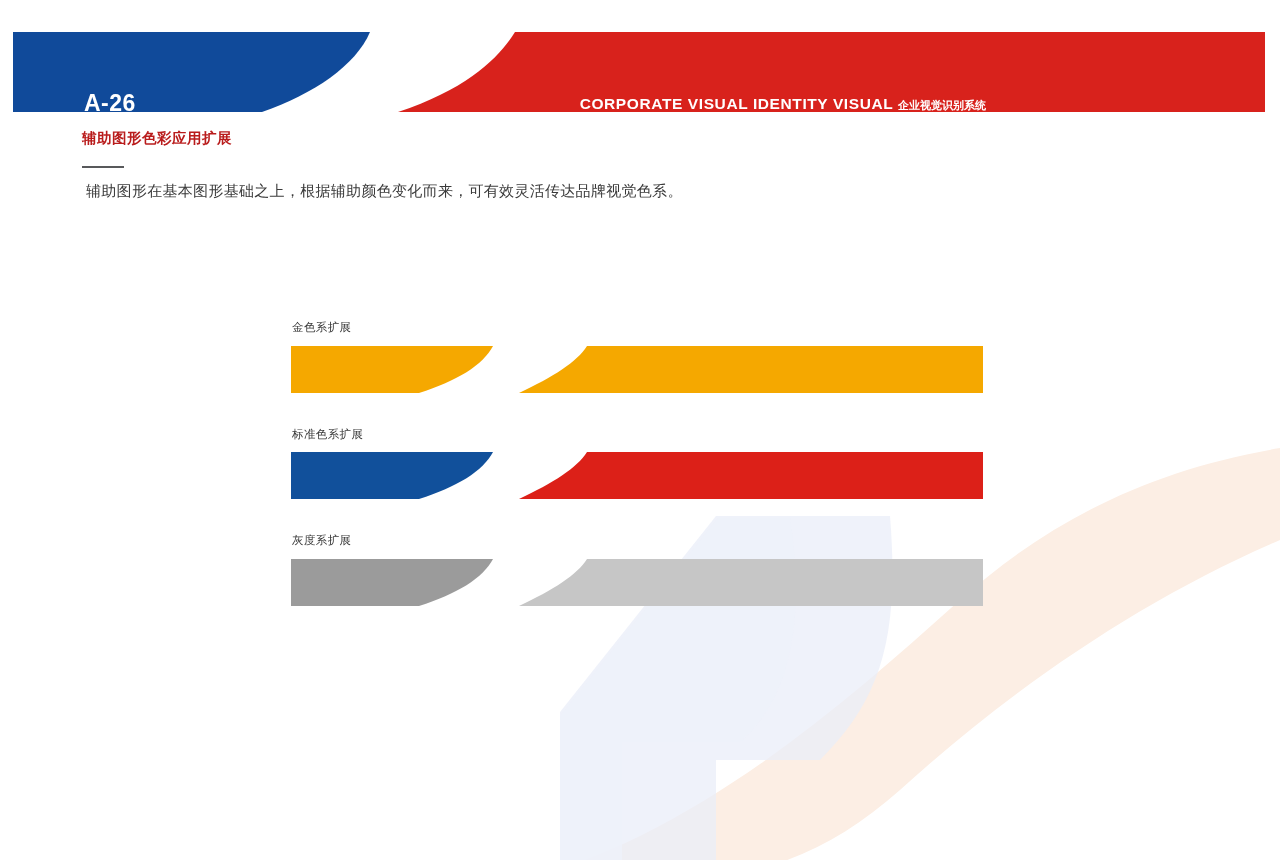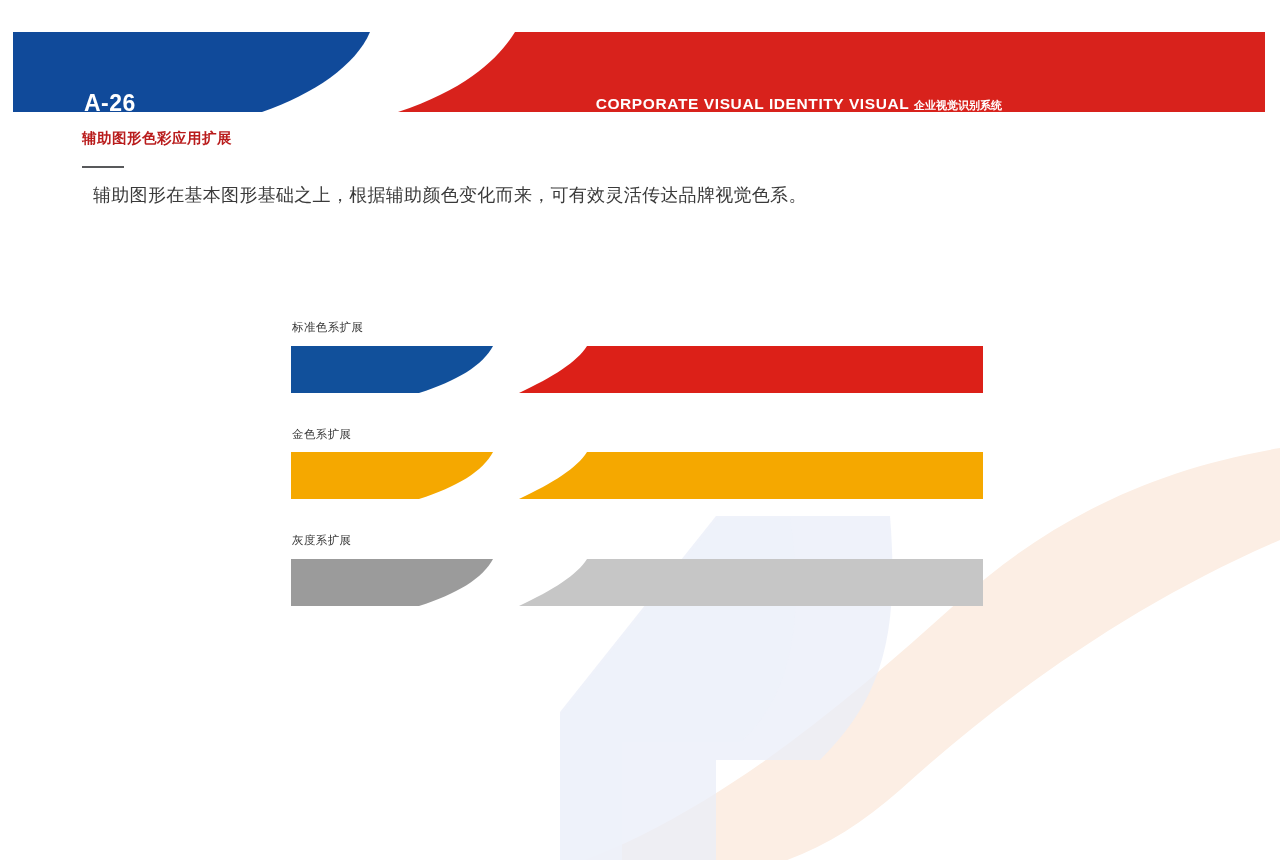--- a/index.html
+++ b/index.html
@@ -35,21 +35,20 @@
   }
 
   
   .header {
     position: absolute;
     left: 0;
     top: 32px;
     width: 1044px;
     height: 80px;
     z-index: 2;
-    padding-left: 16px;
   }
   .header-svg {
     position: absolute;
     left: 0;
     top: 0;
   }
   .page-code {
     position: absolute;
     left: 84px;
     top: 58px;
@@ -91,26 +90,27 @@
     margin: 0;
     line-height: 1.4;
   }
   .rule {
     width: 42px;
     height: 2px;
     background: #58595b;
     margin: 18px 0 14px 0;
   }
   .section-desc {
-    font-size: 18px;
+    font-size: 15px;
     color: #3a3a3a;
     letter-spacing: 0.3px;
     line-height: 1.5;
-    margin: 11px;
+    margin: 4px;
     white-space: nowrap;
+    font-family: Liberation Mono, monospace;
   }
 
   
   .swatches {
     position: absolute;
     left: 291px;
     top: 322px;
     width: 700px;
     z-index: 2;
   }
@@ -161,34 +161,34 @@
 
   <div class="section">
     <h1 class="section-title">辅助图形色彩应用扩展</h1>
     <div class="rule"></div>
     <p class="section-desc">辅助图形在基本图形基础之上，根据辅助颜色变化而来，可有效灵活传达品牌视觉色系。</p>
   </div>
 
   <div class="swatches">
 
     <div class="swatch-group">
+      <div class="swatch-label">金色系扩展</div>
+      <svg class="swatch-bar" viewBox="0 0 692 47" preserveAspectRatio="none" aria-hidden="true">
+        <path d="M692 0 L692 47 L228 47 C262 31 286 16 296 0 Z" fill="#f5a800"></path>
+        <path d="M196 0 L226 0 C214 18 190 34 152 47 L120 47 C164 33 188 18 196 0 Z" fill="#ffffff"></path>
+        <path d="M0 0 L202 0 C192 19 166 35 128 47 L0 47 Z" fill="#f5a800"></path>
+      </svg>
+    </div>
+
+    <div class="swatch-group">
       <div class="swatch-label">标准色系扩展</div>
       <svg class="swatch-bar" viewBox="0 0 692 47" preserveAspectRatio="none" aria-hidden="true">
         <path d="M692 0 L692 47 L228 47 C262 31 286 16 296 0 Z" fill="#dc2018"></path>
         <path d="M196 0 L226 0 C214 18 190 34 152 47 L120 47 C164 33 188 18 196 0 Z" fill="#ffffff"></path>
         <path d="M0 0 L202 0 C192 19 166 35 128 47 L0 47 Z" fill="#11509b"></path>
-      </svg>
-    </div>
-
-    <div class="swatch-group">
-      <div class="swatch-label">金色系扩展</div>
-      <svg class="swatch-bar" viewBox="0 0 692 47" preserveAspectRatio="none" aria-hidden="true">
-        <path d="M692 0 L692 47 L228 47 C262 31 286 16 296 0 Z" fill="#f5a800"></path>
-        <path d="M196 0 L226 0 C214 18 190 34 152 47 L120 47 C164 33 188 18 196 0 Z" fill="#ffffff"></path>
-        <path d="M0 0 L202 0 C192 19 166 35 128 47 L0 47 Z" fill="#f5a800"></path>
       </svg>
     </div>
 
     <div class="swatch-group">
       <div class="swatch-label">灰度系扩展</div>
       <svg class="swatch-bar" viewBox="0 0 692 47" preserveAspectRatio="none" aria-hidden="true">
         <path d="M692 0 L692 47 L228 47 C262 31 286 16 296 0 Z" fill="#c6c6c6"></path>
         <path d="M196 0 L226 0 C214 18 190 34 152 47 L120 47 C164 33 188 18 196 0 Z" fill="#ffffff"></path>
         <path d="M0 0 L202 0 C192 19 166 35 128 47 L0 47 Z" fill="#9b9b9b"></path>
       </svg>

